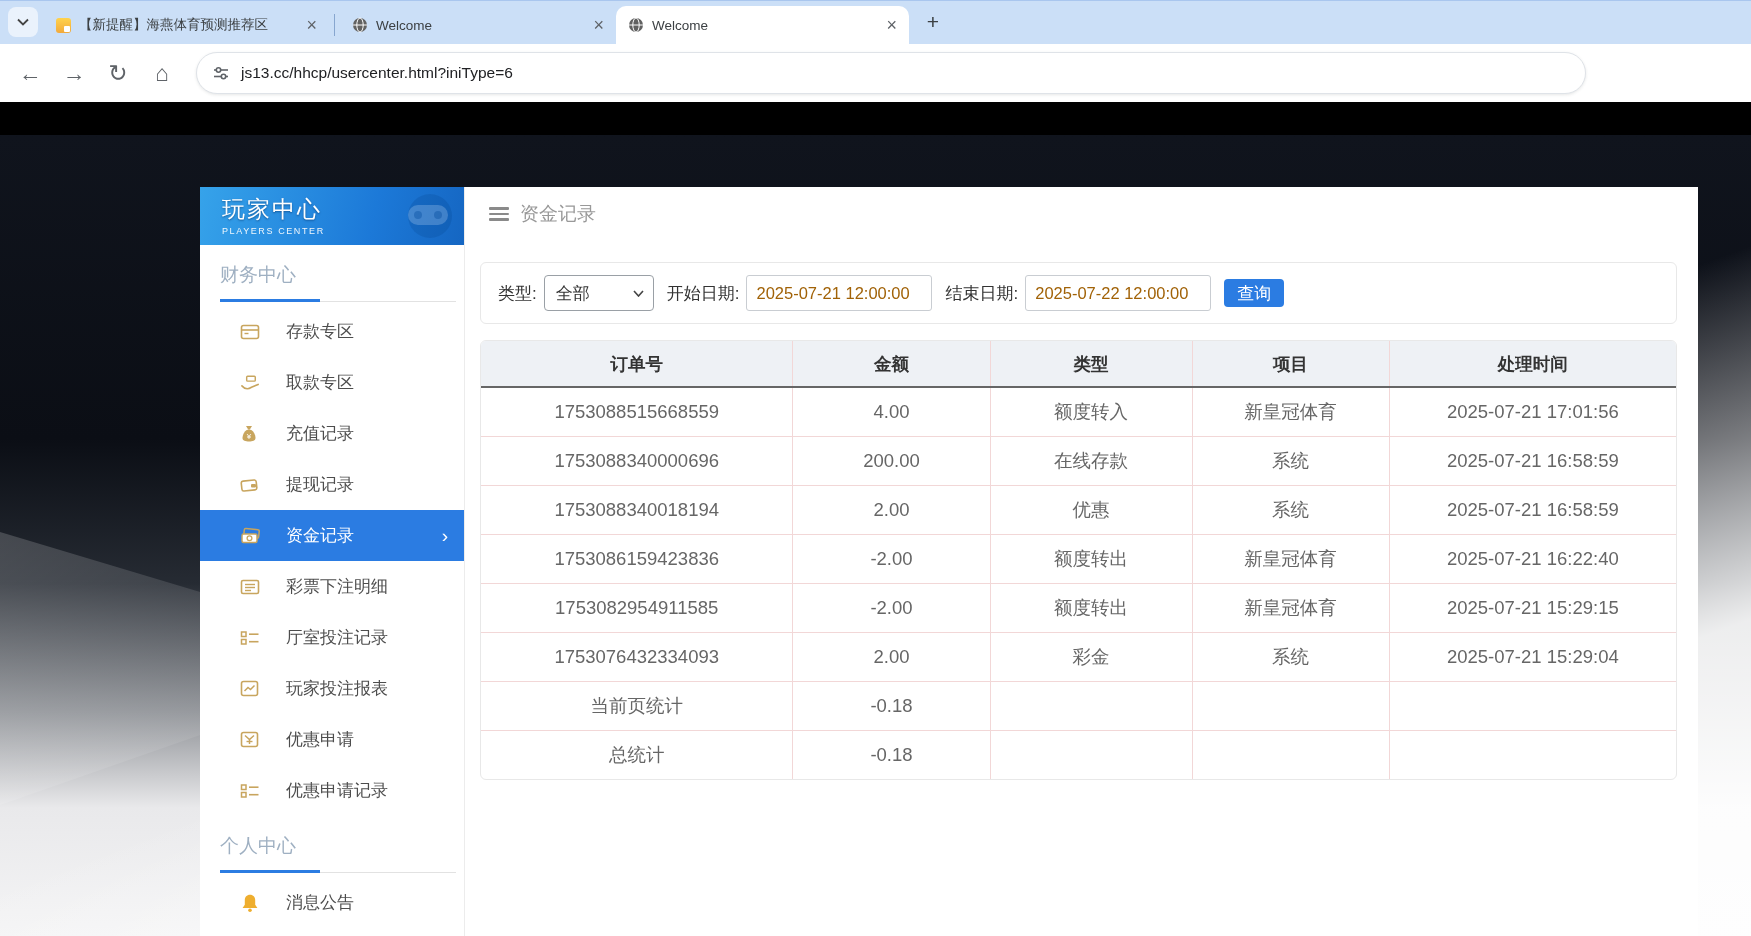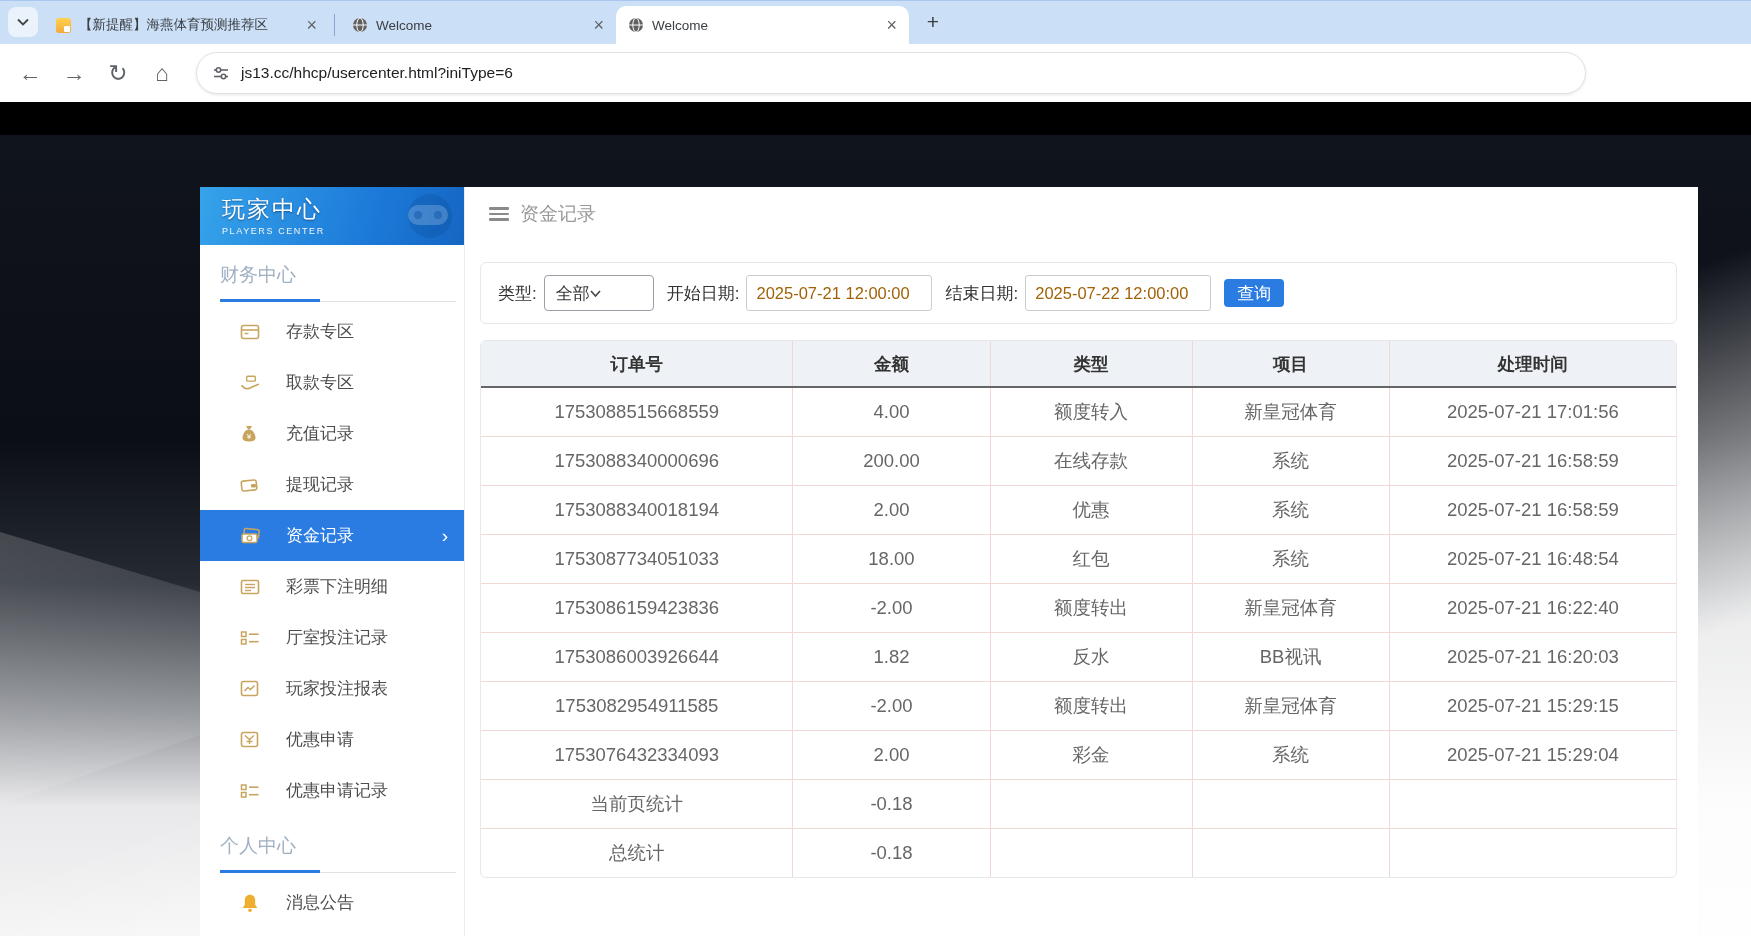--- a/index.html
+++ b/index.html
@@ -68,21 +68,21 @@
   
   .main{flex:1;position:relative;overflow:hidden;}
   .main-head{padding:14px 0 0 24px;height:40px;display:flex;align-items:center;}
   .burger{width:20px;height:14px;display:flex;flex-direction:column;justify-content:space-between;margin-right:11px;cursor:pointer;}
   .burger i{display:block;height:2.6px;background:#8a8a8a;border-radius:1px;}
   .page-title{font-size:19px;color:#999;}
   .filterbar{margin:35px 21px 0 15px;height:62px;border:1px solid #e8e8e8;border-radius:6px;
     display:flex;align-items:center;padding-left:17px;font-size:17px;color:#333;}
   .flabel{margin-right:7px;white-space:nowrap;}
   .fselect{width:110px;height:36px;border:1px solid #9aa0a6;border-radius:4px;background:#fff;
-    display:flex;align-items:center;justify-content:flex-start;padding:0 9px 0 11px;margin-right:13px;cursor:pointer;}
+    display:flex;align-items:center;justify-content:space-between;padding:0 9px 0 11px;margin-right:13px;cursor:pointer;}
   .dateinput{width:186px;height:36px;border:1px solid #c9cdd2;border-radius:3px;font-size:16.5px;color:#a16207;
     padding-left:9px;margin-right:13px;font-family:inherit;outline:none;}
   .querybtn{height:28px;padding:0 13px;background:var(--accent);color:#fff;border:none;border-radius:4px;
     font-size:17px;cursor:pointer;font-family:inherit;}
 
   .table-wrap{margin:16px 21px 0 15px;border:1px solid #e8e8e8;border-radius:6px;overflow:hidden;}
   table{width:100%;border-collapse:collapse;table-layout:fixed;}
   thead th{background:var(--headbg);height:46px;font-size:17.5px;color:#333;font-weight:bold;
     border-bottom:2px solid #666;border-right:1px solid var(--pink);}
   thead th:last-child{border-right:none;}
@@ -339,41 +339,27 @@
                   <td>2025-07-21 16:58:59</td>
                 </tr>
                 <tr>
                   <td>1753088340018194</td>
                   <td>2.00</td>
                   <td>优惠</td>
                   <td>系统</td>
                   <td>2025-07-21 16:58:59</td>
                 </tr>
                 <tr>
-                  <td>1753087734051033</td>
-                  <td>18.00</td>
-                  <td>红包</td>
-                  <td>系统</td>
-                  <td>2025-07-21 16:48:54</td>
-                </tr>
-                <tr>
                   <td>1753086159423836</td>
                   <td>-2.00</td>
                   <td>额度转出</td>
                   <td>新皇冠体育</td>
                   <td>2025-07-21 16:22:40</td>
                 </tr>
                 <tr>
-                  <td>1753086003926644</td>
-                  <td>1.82</td>
-                  <td>反水</td>
-                  <td>BB视讯</td>
-                  <td>2025-07-21 16:20:03</td>
-                </tr>
-                <tr>
                   <td>1753082954911585</td>
                   <td>-2.00</td>
                   <td>额度转出</td>
                   <td>新皇冠体育</td>
                   <td>2025-07-21 15:29:15</td>
                 </tr>
                 <tr>
                   <td>1753076432334093</td>
                   <td>2.00</td>
                   <td>彩金</td>

